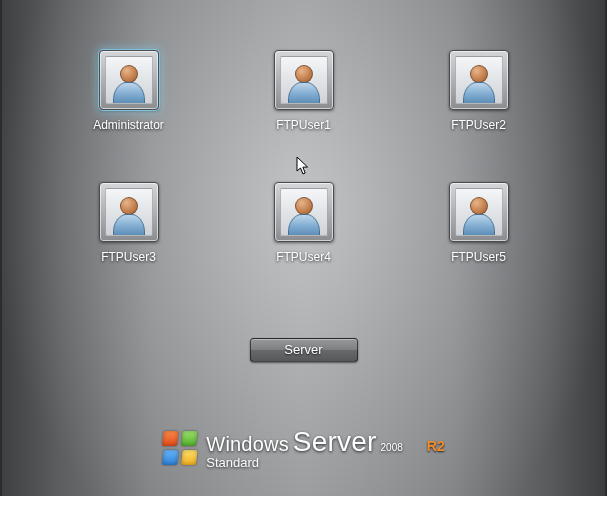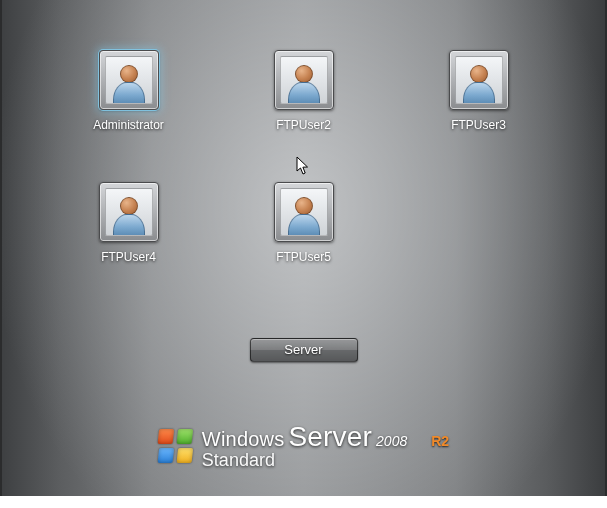--- a/index.html
+++ b/index.html
@@ -183,23 +183,23 @@
     flex-direction: column;
     line-height: 1.05;
   }
   .brand-line1 {
     display: flex;
     align-items: baseline;
     gap: 4px;
   }
   .bt-windows { font-size: 20px; font-weight: 400; letter-spacing: 0.2px; text-shadow: 0 1px 3px rgba(0,0,0,0.8); }
   .bt-server  { font-size: 28px; font-weight: 400; letter-spacing: 0.2px; text-shadow: 0 1px 3px rgba(0,0,0,0.8); }
-  .bt-year    { font-size: 14px; font-weight: 400; text-shadow: 0 1px 3px rgba(0,0,0,0.8); font-style: italic; }
+  .bt-year    { font-size: 10px; font-weight: 400; text-shadow: 0 1px 3px rgba(0,0,0,0.8); }
   .bt-r2      { font-size: 14px; font-weight: 600; color: #f08a2a; text-shadow: 0 1px 2px rgba(0,0,0,0.8); padding-left: 20px; }
-  .bt-standard{ font-size: 18px; font-weight: 300; opacity: 0.95; text-shadow: 0 1px 3px rgba(0,0,0,0.8); }
+  .bt-standard{ font-size: 13px; font-weight: 300; opacity: 0.95; text-shadow: 0 1px 3px rgba(0,0,0,0.8); }
 
   .cursor {
     position: absolute;
     top: 156px;
     left: 296px;
     width: 14px;
     height: 20px;
     pointer-events: none;
   }
 </style>
@@ -215,20 +215,31 @@
   <div class="user-tile selected">
         <div class="avatar-frame">
           <div class="avatar-inner">
             <div class="glyph">
               <div class="head"></div>
               <div class="body"></div>
             </div>
           </div>
         </div>
         <div class="user-label">Administrator</div>
+      </div>
+      <div class="user-tile">
+        <div class="avatar-frame">
+          <div class="avatar-inner">
+            <div class="glyph">
+              <div class="head"></div>
+              <div class="body"></div>
+            </div>
+          </div>
+        </div>
+        <div class="user-label">FTPUser1</div>
       </div>
       <div class="user-tile">
         <div class="avatar-frame">
           <div class="avatar-inner">
             <div class="glyph">
               <div class="head"></div>
               <div class="body"></div>
             </div>
           </div>
         </div>

